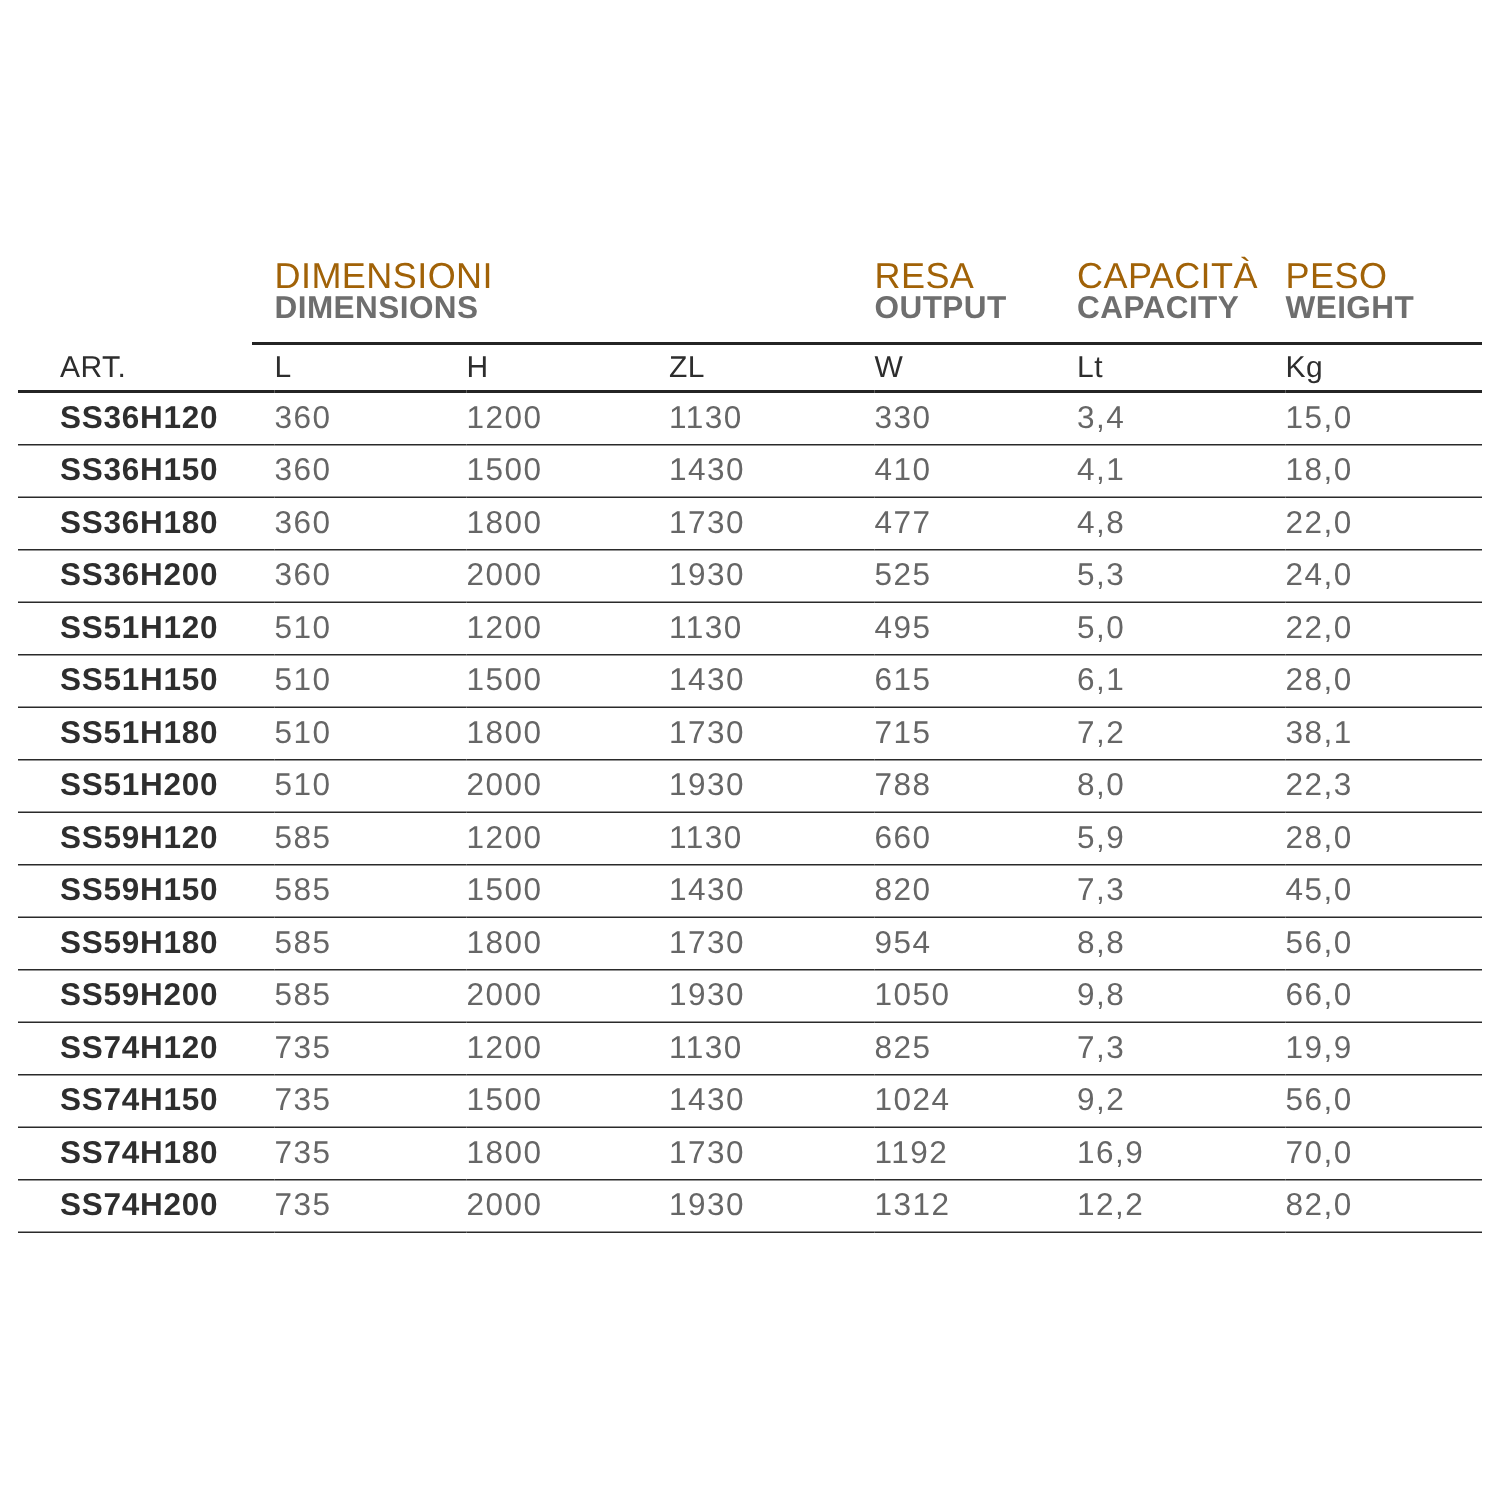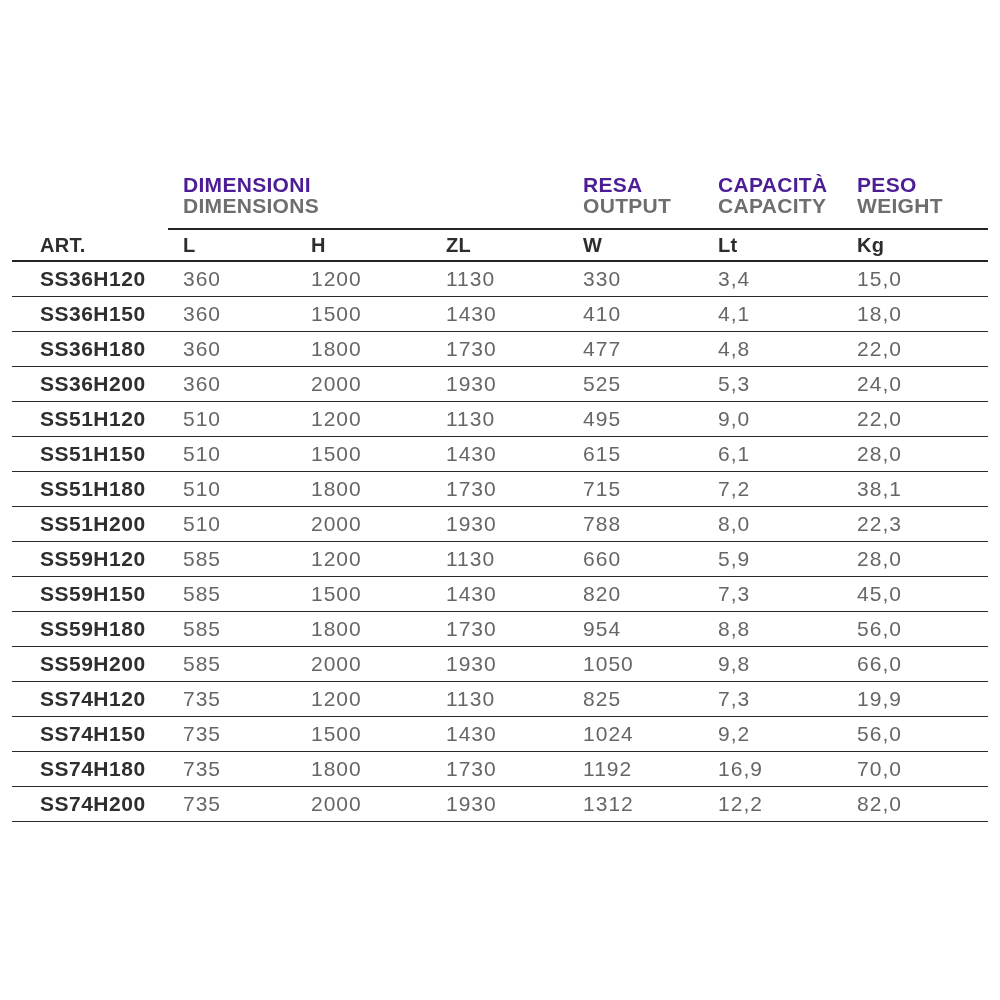--- a/index.html
+++ b/index.html
@@ -24,36 +24,36 @@
     padding: 0;
     text-align: left;
     font-weight: normal;
     vertical-align: middle;
     white-space: nowrap;
     overflow: visible;
   }
   
   tr.group-row th { height: 60px; vertical-align: top; padding-top: 4px; }
   .gh-it {
-    font-size: 21px; font-weight: bold; color: #4c1d95;
+    font-size: 24px; font-weight: normal; color: #a16207;
     line-height: 21px; letter-spacing: 0.3px;
   }
   .gh-en {
     font-size: 21px; font-weight: bold; color: #6e6e6e;
     line-height: 21px; letter-spacing: 0.3px;
   }
   .group-underline {
     position: absolute;
     left: 156px; right: 0; top: 58px;
     height: 2px; background: #242424;
   }
   
   tr.cols-row th {
     height: 30px;
-    font-size: 20px; font-weight: bold; color: #2d2d2d;
+    font-size: 20px; font-weight: normal; color: #2d2d2d;
     line-height: 30px; letter-spacing: 0.3px;
     border-bottom: 2.5px solid #242424;
   }
   
   tbody td {
     height: 35px;
     font-size: 21px; color: #666666;
     letter-spacing: 1px;
     border-bottom: 1.5px solid #2a2a2a;
   }
@@ -143,21 +143,21 @@
           <td class="col-w">525</td>
           <td class="col-lt">5,3</td>
           <td class="col-kg">24,0</td>
         </tr>
         <tr>
           <td class="col-art">SS51H120</td>
           <td class="col-l">510</td>
           <td class="col-h">1200</td>
           <td class="col-zl">1130</td>
           <td class="col-w">495</td>
-          <td class="col-lt">9,0</td>
+          <td class="col-lt">5,0</td>
           <td class="col-kg">22,0</td>
         </tr>
         <tr>
           <td class="col-art">SS51H150</td>
           <td class="col-l">510</td>
           <td class="col-h">1500</td>
           <td class="col-zl">1430</td>
           <td class="col-w">615</td>
           <td class="col-lt">6,1</td>
           <td class="col-kg">28,0</td>

